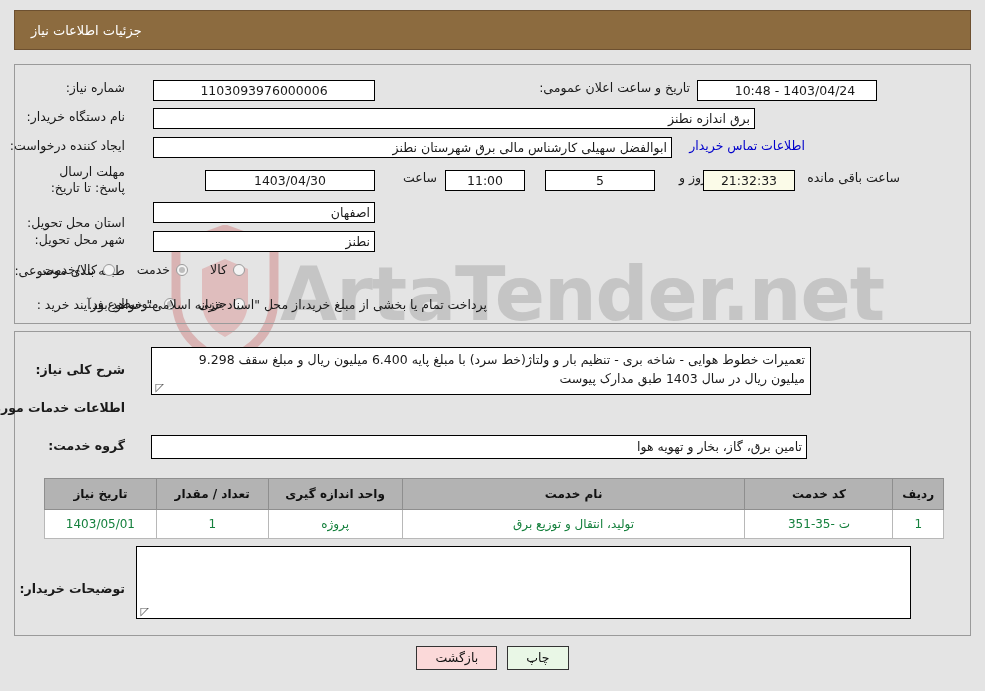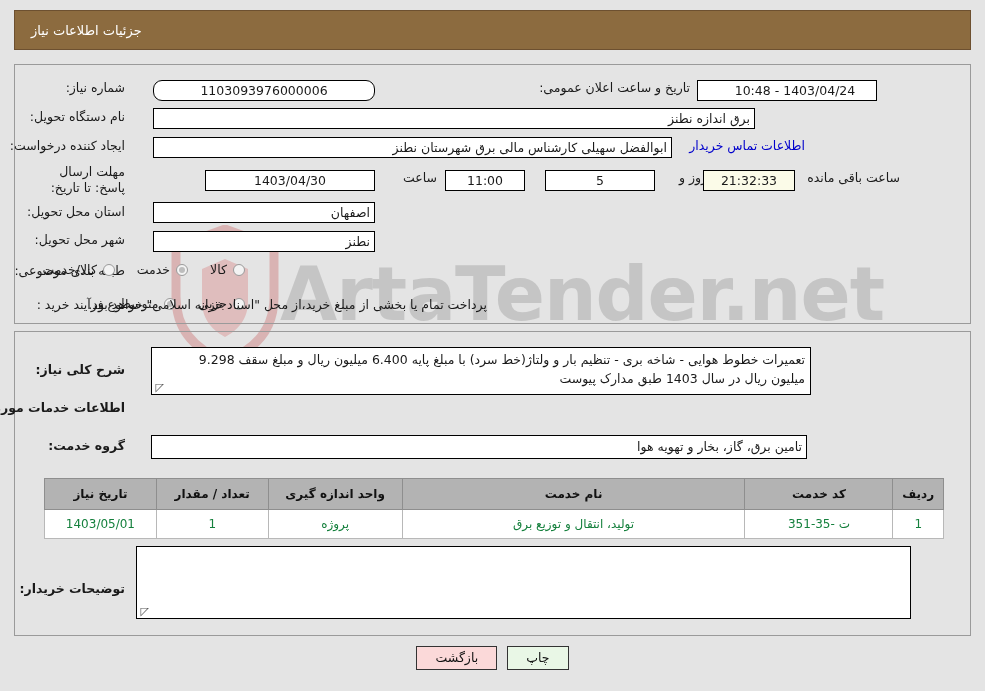--- a/index.html
+++ b/index.html
@@ -242,31 +242,31 @@
 <div class="banner">
   <span class="banner-title">جزئیات اطلاعات نیاز</span>
 </div>
 
 <div class="panel panel-top"></div>
 
 <div class="row" style="top:80px; right:860px;">
   <span class="lbl">شماره نیاز:</span>
 </div>
 <div class="row" style="top:80px; right:610px;">
-  <div class="box box-c" style="width:222px;border-radius:9px;">1103093976000006</div>
+  <div class="box box-c" style="width:222px;">1103093976000006</div>
 </div>
 <div class="row" style="top:80px; right:295px;">
   <span class="lbl">تاریخ و ساعت اعلان عمومی:</span>
 </div>
 <div class="row" style="top:80px; right:108px;">
   <div class="box box-c" style="width:180px;padding-left:20px;">1403/04/24 - 10:48</div>
 </div>
 
 <div class="row" style="top:109px; right:860px;">
-  <span class="lbl">نام دستگاه تحویل:</span>
+  <span class="lbl">نام دستگاه خریدار:</span>
 </div>
 <div class="row" style="top:108px; right:230px;">
   <div class="box box-r" style="width:602px;">برق اندازه نطنز</div>
 </div>
 
 <div class="row" style="top:138px; right:860px;">
   <span class="lbl">ایجاد کننده درخواست:</span>
 </div>
 <div class="row" style="top:137px; right:313px;">
   <div class="box box-r" style="width:519px;">ابوالفضل سهیلی کارشناس مالی برق شهرستان نطنز</div>
@@ -293,21 +293,21 @@
 <div class="row" style="top:170px; right:278px;justify-content:center;">
   <span class="lbl">روز و</span>
 </div>
 <div class="row" style="top:170px; right:190px;">
   <div class="box box-c box-hl" style="width:92px;">21:32:33</div>
 </div>
 <div class="row" style="top:170px; right:85px;">
   <span class="lbl">ساعت باقی مانده</span>
 </div>
 
-<div class="row" style="top:204px; right:860px;">
+<div class="row" style="top:215px; right:860px;">
   <span class="lbl">استان محل تحویل:</span>
 </div>
 <div class="row" style="top:202px; right:610px;">
   <div class="box box-r" style="width:222px;">اصفهان</div>
 </div>
 
 <div class="row" style="top:232px; right:860px;">
   <span class="lbl">شهر محل تحویل:</span>
 </div>
 <div class="row" style="top:231px; right:610px;">

